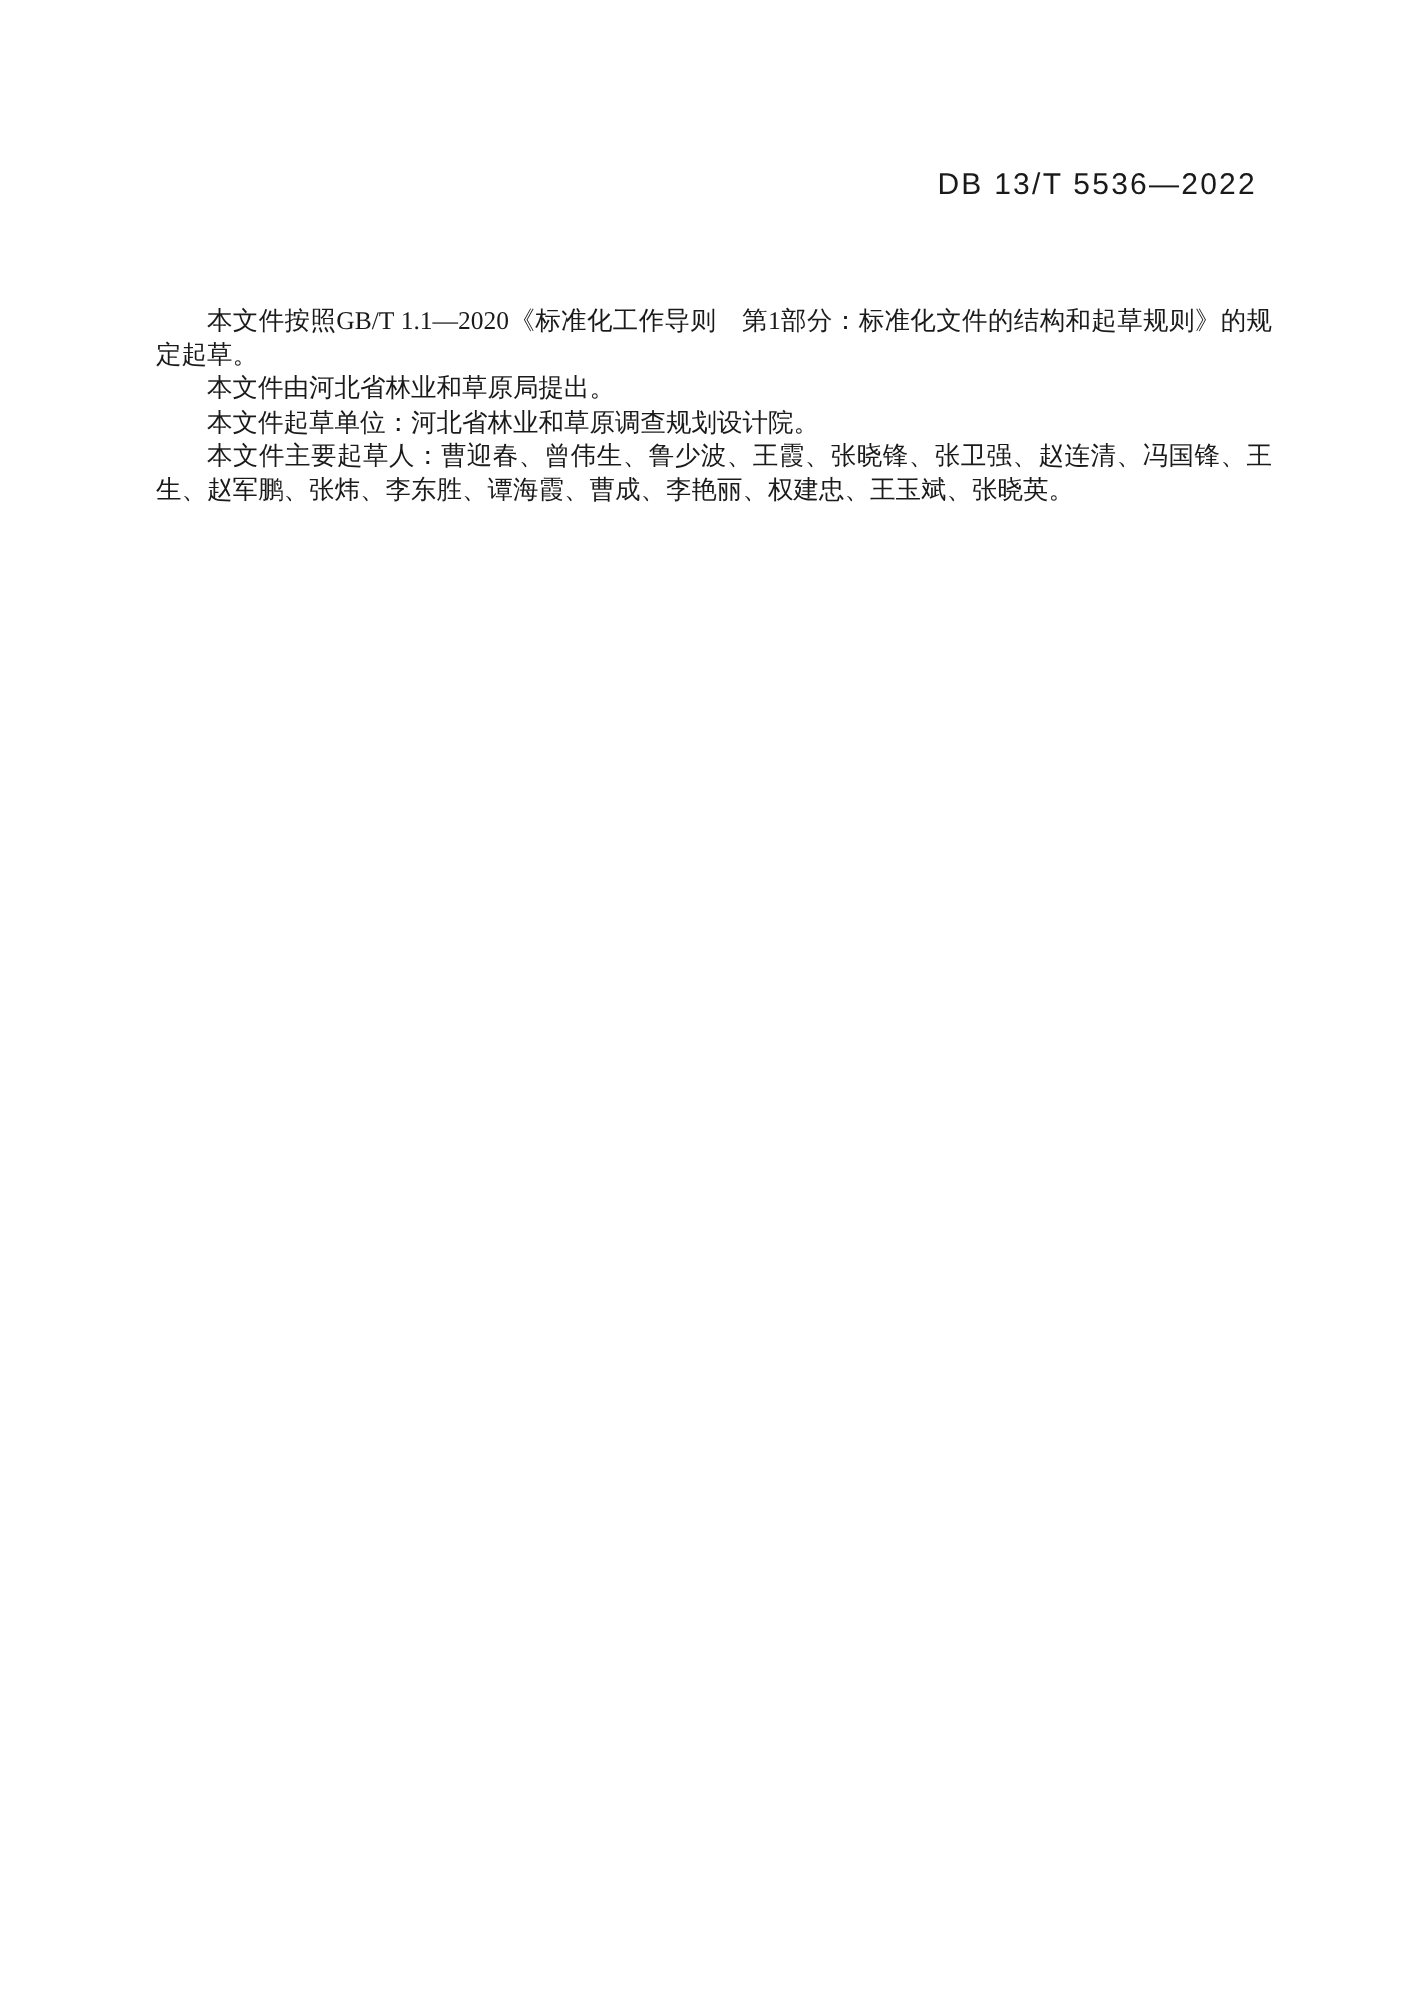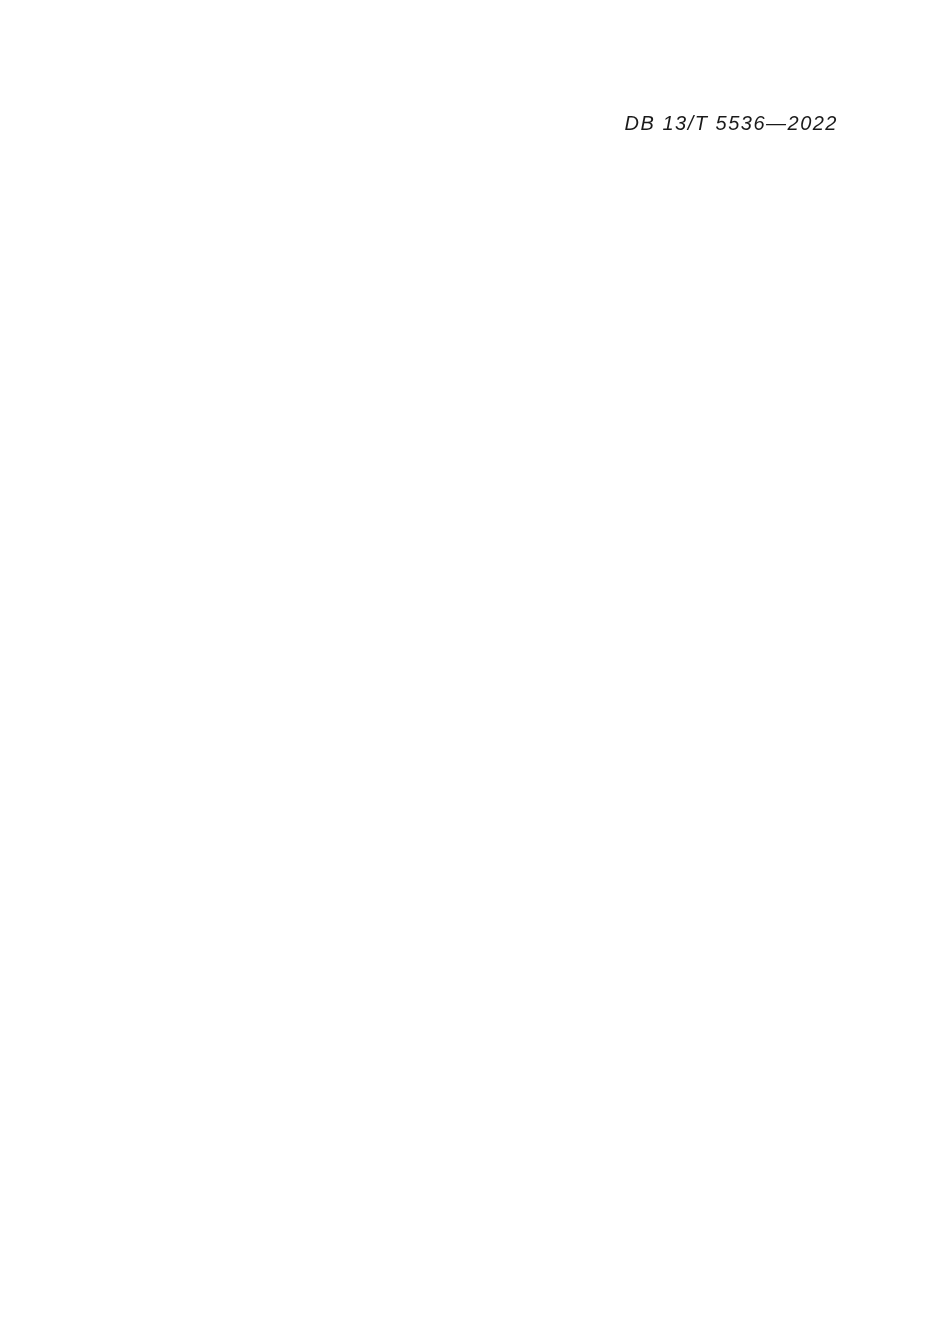--- a/index.html
+++ b/index.html
@@ -8,21 +8,20 @@
     background: #ffffff;
   }
   .page {
     position: relative;
     width: 950px;
     height: 1054px;
     background: #ffffff;
     overflow: hidden;
     font-family: "Liberation Serif", "DejaVu Serif", serif;
     color: #1a1a1a;
-    font-style: italic;
   }
   .doc-code {
     position: absolute;
     top: 112px;
     right: 112px;
     font-family: "Liberation Sans", "DejaVu Sans", sans-serif;
     font-size: 20px;
     letter-spacing: 1.5px;
     color: #1a1a1a;
     white-space: nowrap;
@@ -65,16 +64,22 @@
   }
 </style>
 </head>
 <body>
 
 <div class="page">
 
   <div class="doc-code">DB 13/T 5536—2022</div>
 
 
+  <div class="content">
+    <p>本文件按照GB/T 1.1—2020《标准化工作导则　第1部分：标准化文件的结构和起草规则》的规定起草。</p>
+    <p>本文件由河北省林业和草原局提出。</p>
+    <p>本文件起草单位：河北省林业和草原调查规划设计院。</p>
+    <p>本文件主要起草人：曹迎春、曾伟生、鲁少波、王霞、张晓锋、张卫强、赵连清、冯国锋、王生、赵军鹏、张炜、李东胜、谭海霞、曹成、李艳丽、权建忠、王玉斌、张晓英。</p>
+  </div>
 
   <div class="page-number">I</div>
 
 </div>
 
 </body></html>

